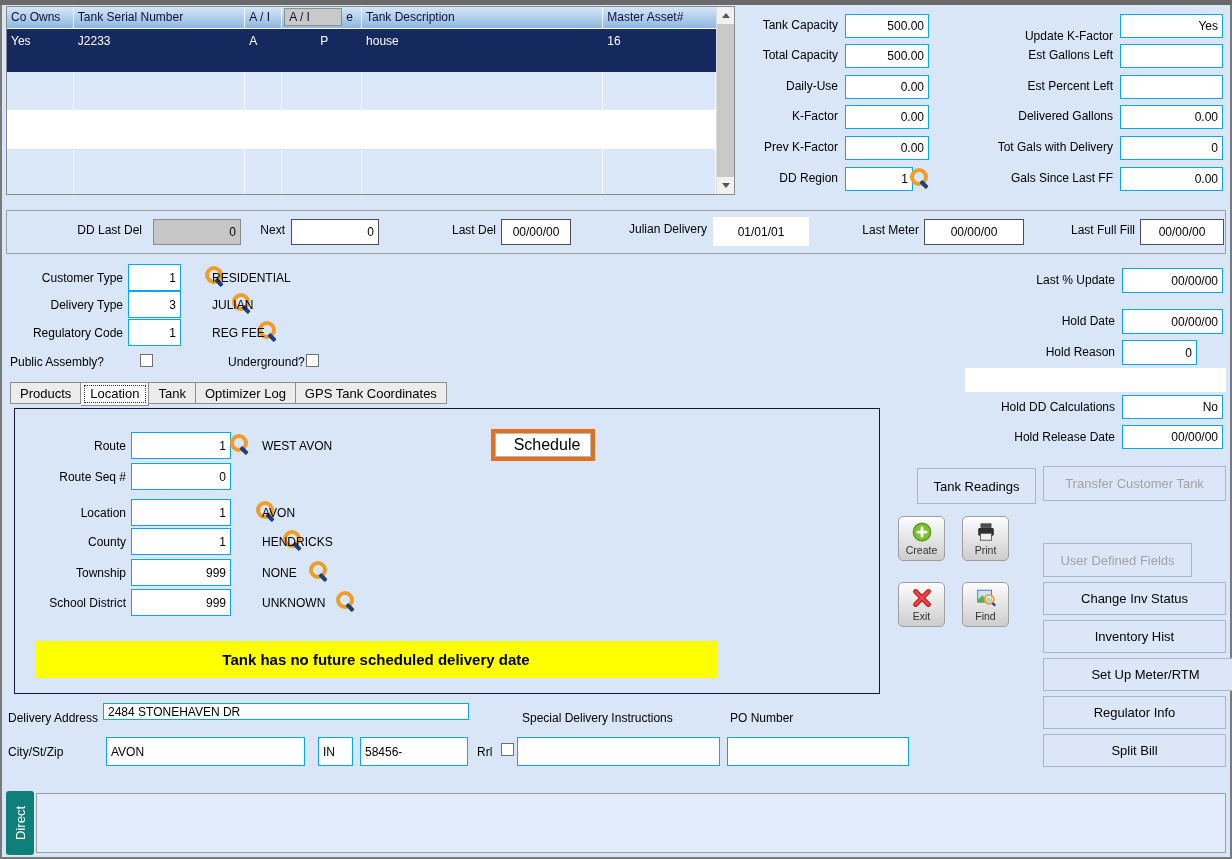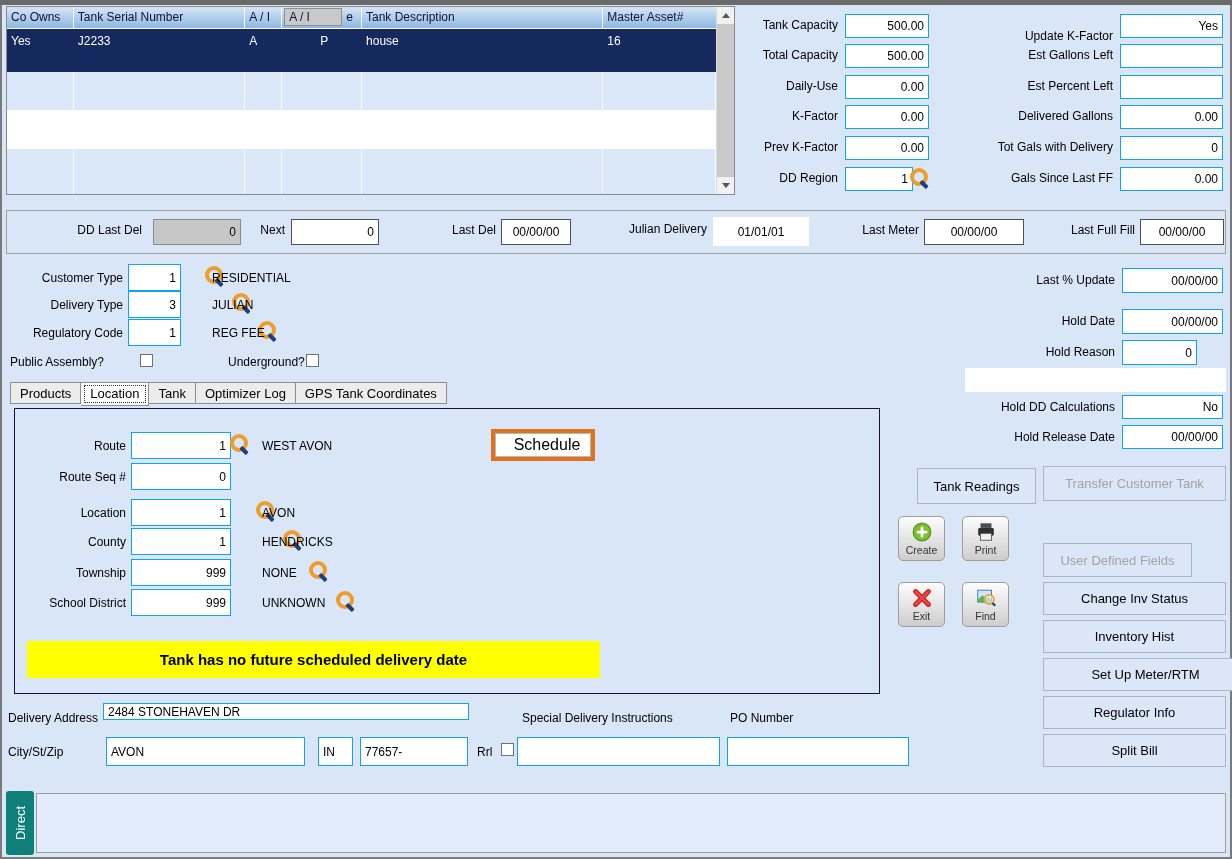--- a/index.html
+++ b/index.html
@@ -261,21 +261,21 @@
     <div class="abs lbl rlbl" style="left:0px; top:157px; width:111px;">Township</div>
     <div class="abs fld num" style="left:116px; top:150px; width:100px; height:27px;">999</div>
     <span class="abs mag" style="left:213px; top:151px;"></span>
     <div class="abs lbl" style="left:247px; top:157px;">NONE</div>
 
     <div class="abs lbl rlbl" style="left:0px; top:187px; width:111px;">School District</div>
     <div class="abs fld num" style="left:116px; top:180px; width:100px; height:27px;">999</div>
     <span class="abs mag" style="left:213px; top:181px;"></span>
     <div class="abs lbl" style="left:247px; top:187px;">UNKNOWN</div>
 
-    <div class="abs banner" style="left:12px; top:232px; width:573px; height:37px;">Tank has no future scheduled delivery date</div>
+    <div class="abs banner" style="left:20px; top:232px; width:682px; height:37px;">Tank has no future scheduled delivery date</div>
   </div>
 
   
   <div class="abs act-btn" style="left:917px; top:468px; width:119px; height:36px;">Tank Readings</div>
   <div class="abs act-btn disabled" style="left:1043px; top:466px; width:183px; height:35px;">Transfer Customer Tank</div>
 
   <div class="abs icon-btn" style="left:898px; top:516px; width:47px; height:45px;">
     <svg viewBox="0 0 24 24">
       <circle cx="12" cy="12" r="9.5" fill="#7cc230" stroke="#5a9a1e" stroke-width="1.5"></circle>
       <path d="M12 7.5 V16.5 M7.5 12 H16.5" stroke="#ffffff" stroke-width="3" stroke-linecap="round"></path>
@@ -317,21 +317,21 @@
   
   <div class="abs lbl" style="left:8px; top:711px;">Delivery Address</div>
   <div class="abs fld" style="left:103px; top:703px; width:366px; height:17px;">2484 STONEHAVEN DR</div>
   <div class="abs lbl" style="left:522px; top:711px;">Special Delivery Instructions</div>
   <div class="abs lbl" style="left:730px; top:711px;">PO Number</div>
 
   <div class="abs lbl" style="left:8px; top:745px;">City/St/Zip</div>
   <span class="abs mag" style="left:80px; top:739px;"></span>
   <div class="abs fld" style="left:106px; top:737px; width:199px; height:29px;">AVON</div>
   <div class="abs fld" style="left:318px; top:737px; width:35px; height:29px;">IN</div>
-  <div class="abs fld" style="left:360px; top:737px; width:108px; height:29px;">77657-</div>
+  <div class="abs fld" style="left:360px; top:737px; width:108px; height:29px;">58456-</div>
   <div class="abs lbl" style="left:477px; top:745px;">Rrl</div>
   <span class="abs cb" style="left:501px; top:743px;"></span>
   <div class="abs fld" style="left:517px; top:737px; width:203px; height:29px;"></div>
   <div class="abs fld" style="left:727px; top:737px; width:182px; height:29px;"></div>
 
   
   <div class="abs direct-tab" style="left:6px; top:791px; width:28px; height:64px;">
     <span>Direct</span>
   </div>
   <div class="abs bottom-panel" style="left:36px; top:793px; width:1190px; height:60px;"></div>

